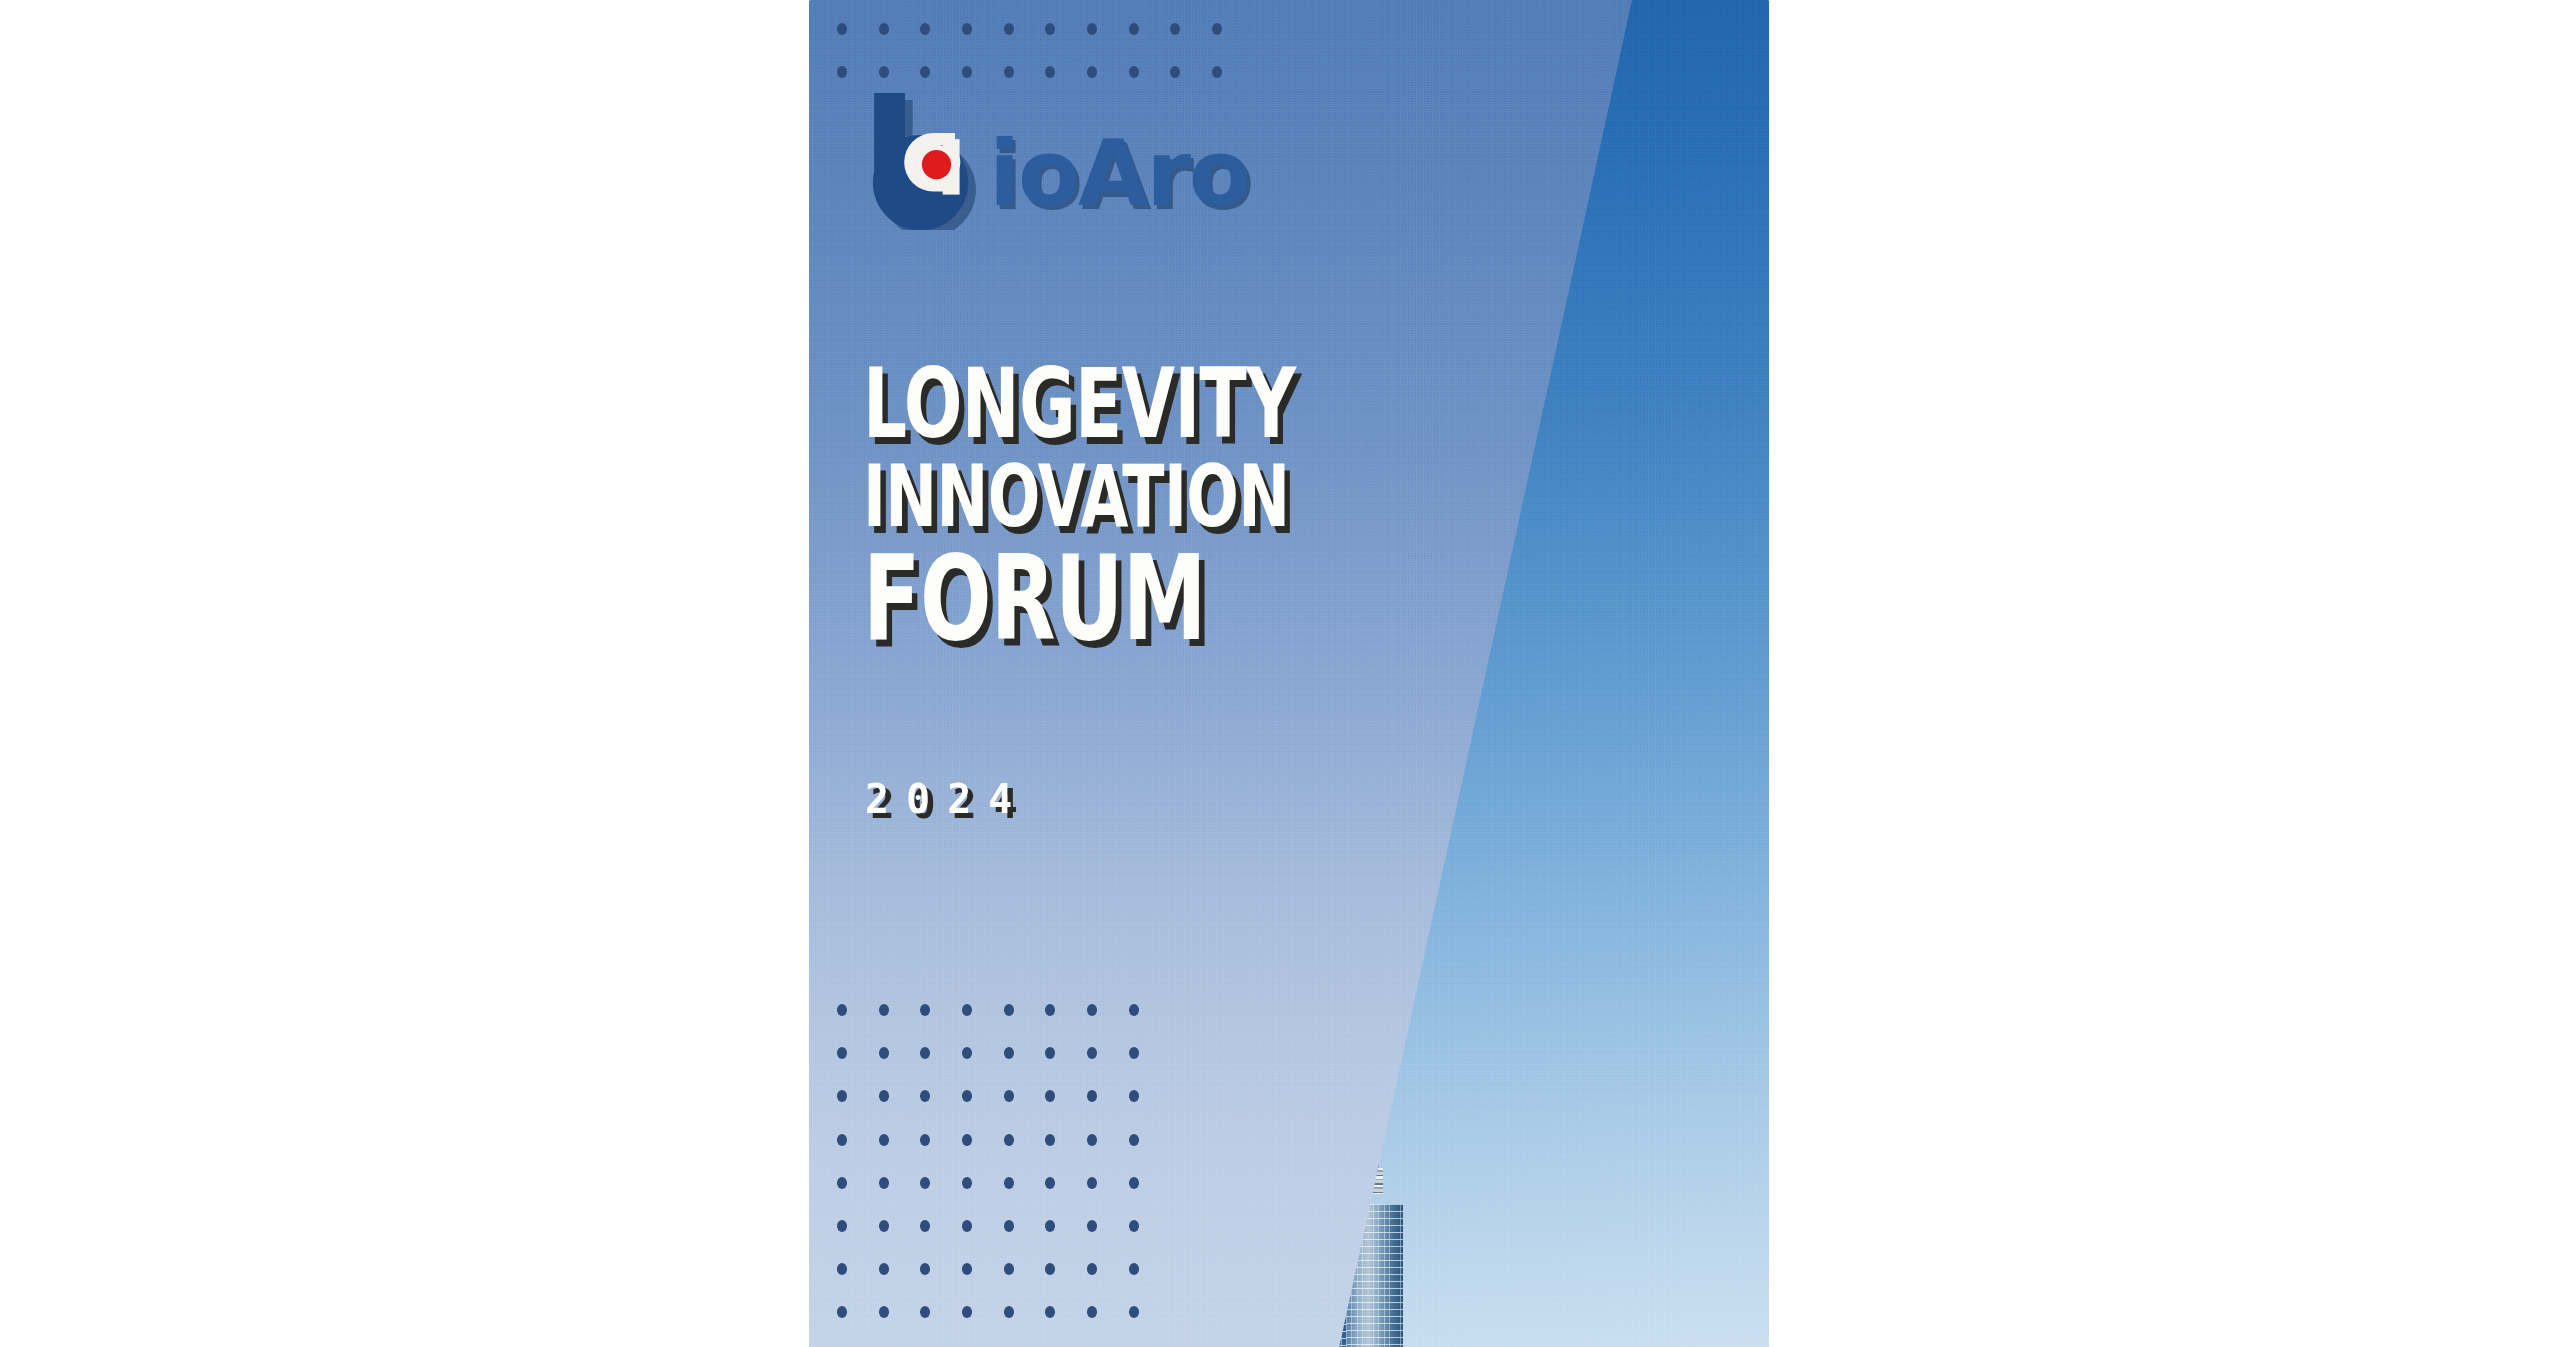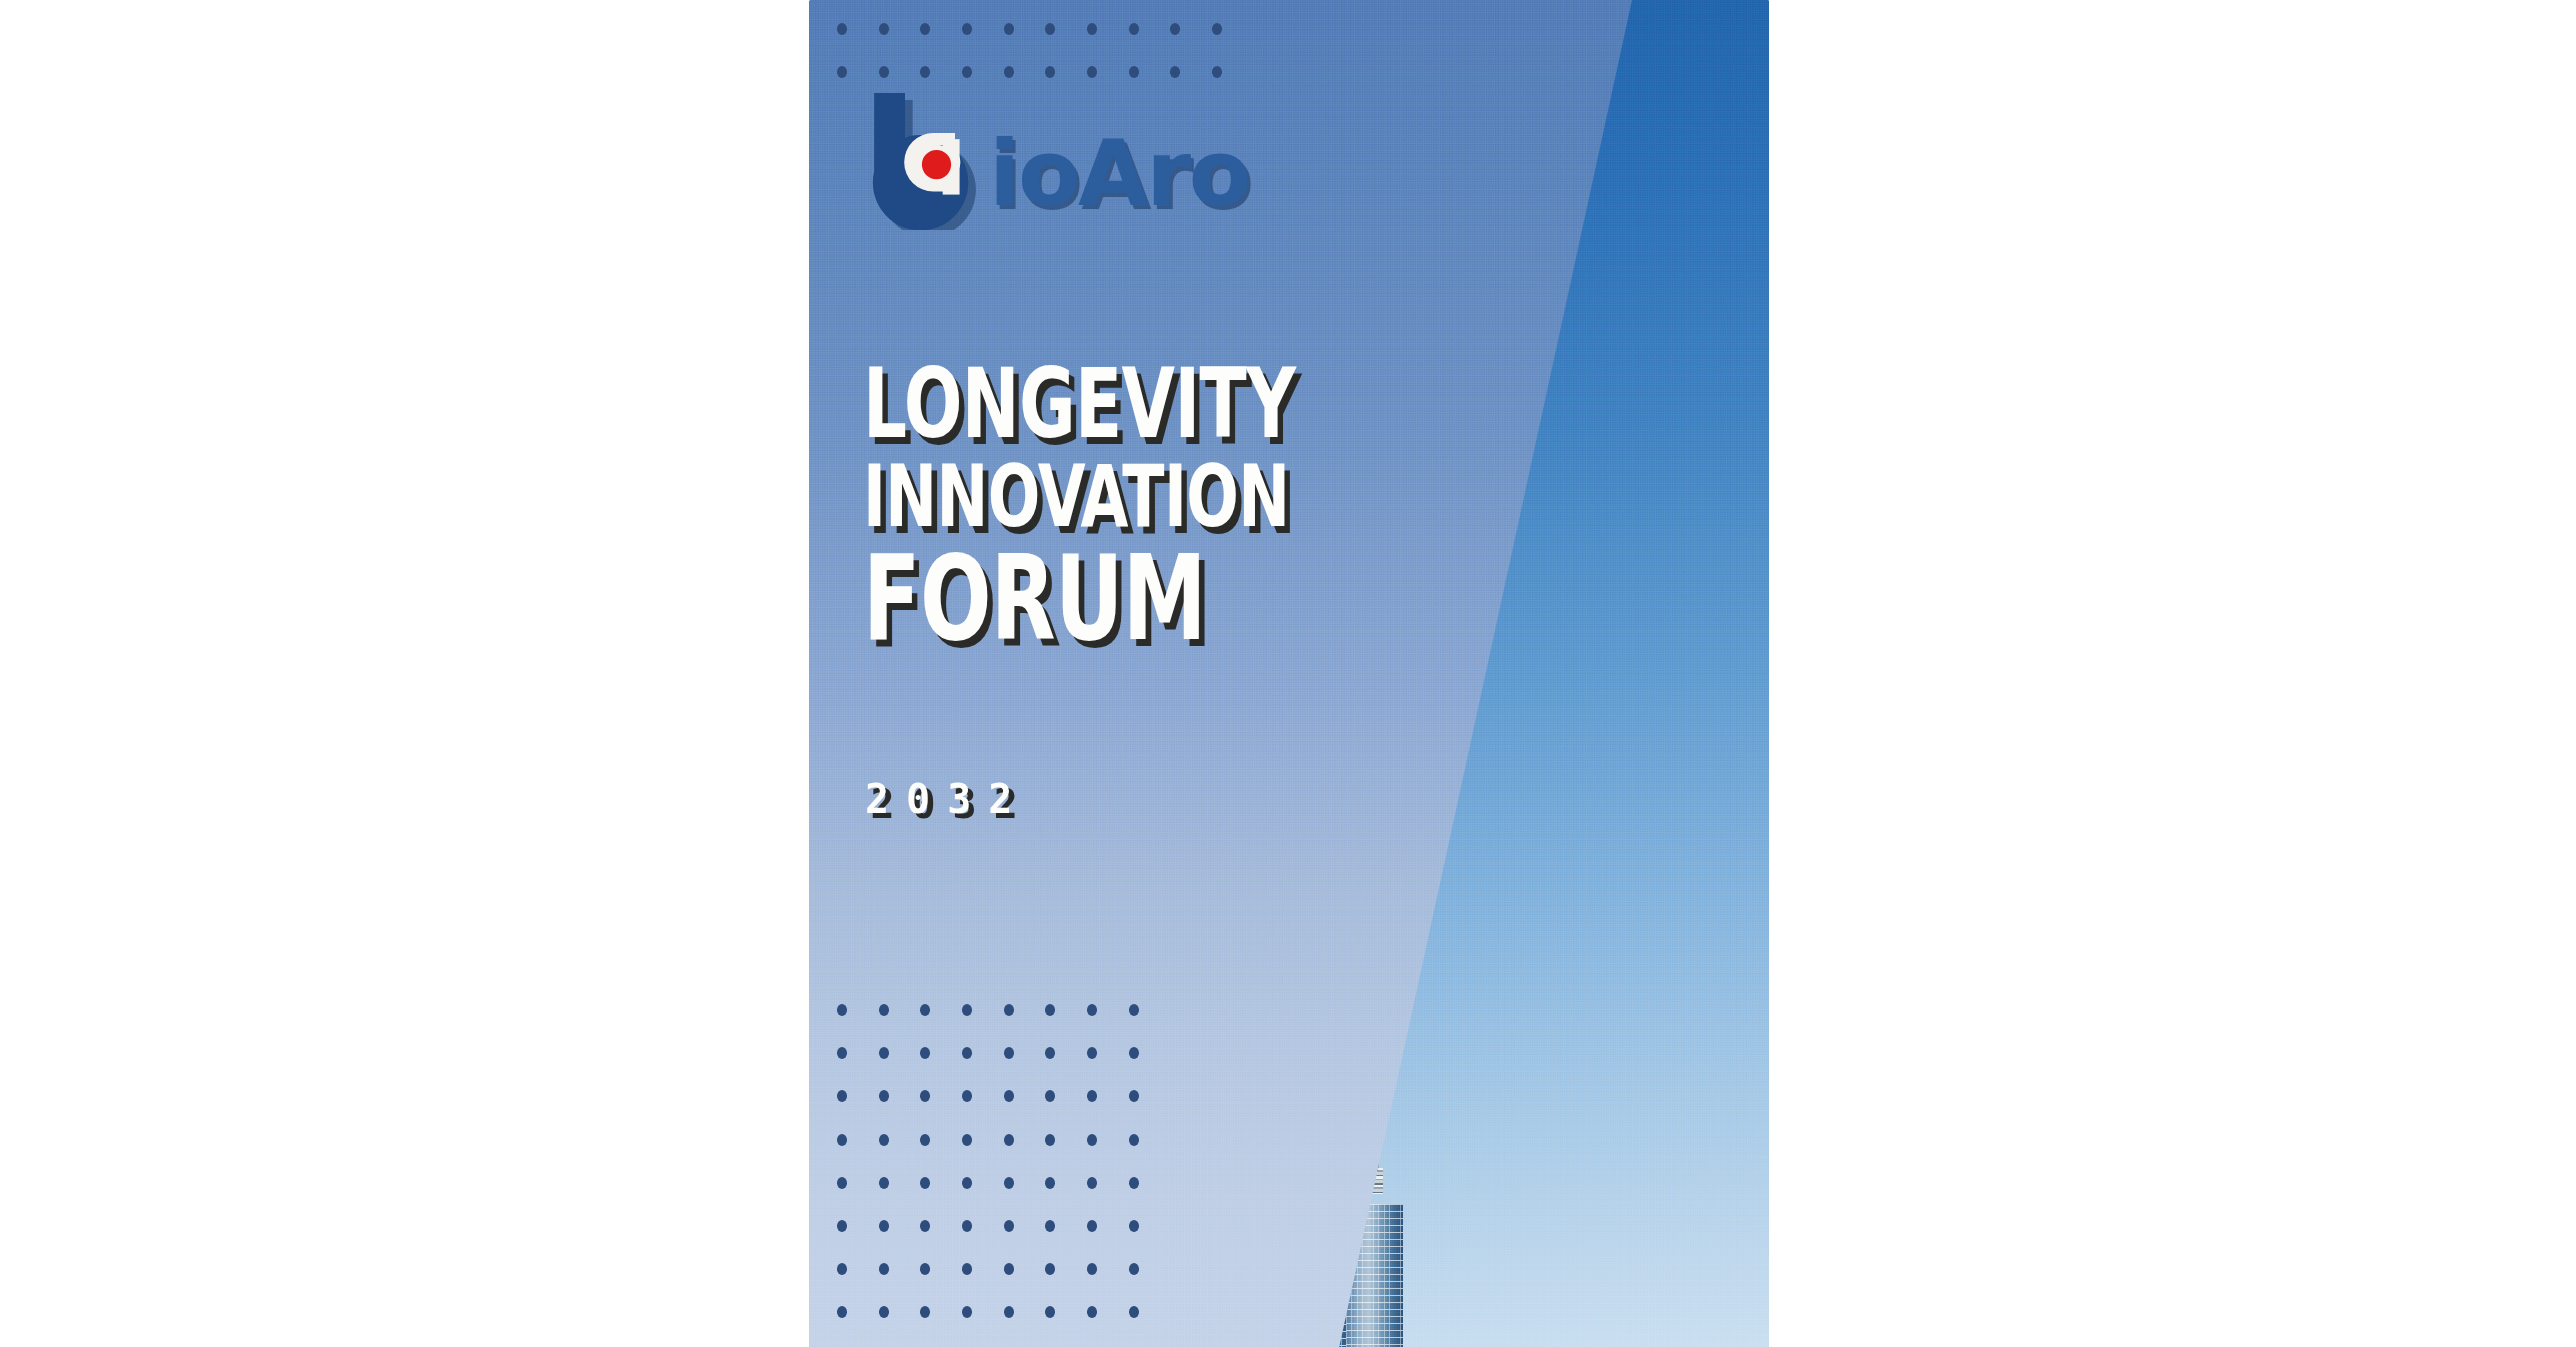--- a/index.html
+++ b/index.html
@@ -383,18 +383,18 @@
       <span id="logo-word">ioAro</span>
     </div>
 
     <div id="headline">
       <div class="hl" id="hl-1">LONGEVITY</div>
       <div class="hl" id="hl-2">INNOVATION</div>
       <div class="hl" id="hl-3">FORUM</div>
     </div>
 
     <div id="meta">
-      <div class="meta-line" id="meta-year">2032</div>
+      <div class="meta-line" id="meta-year">2024</div>
     </div>
 
   </div>
 </div>
 
 
 </body></html>

